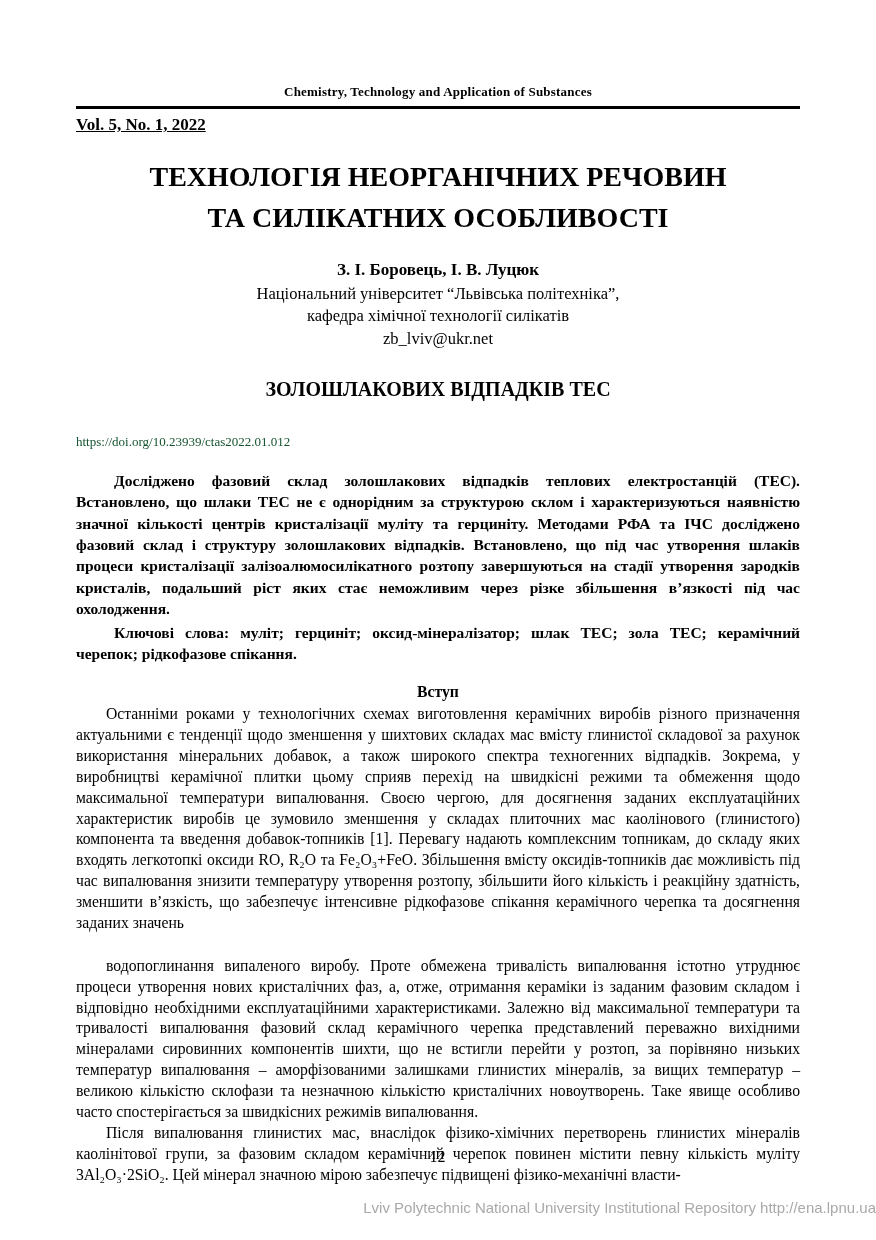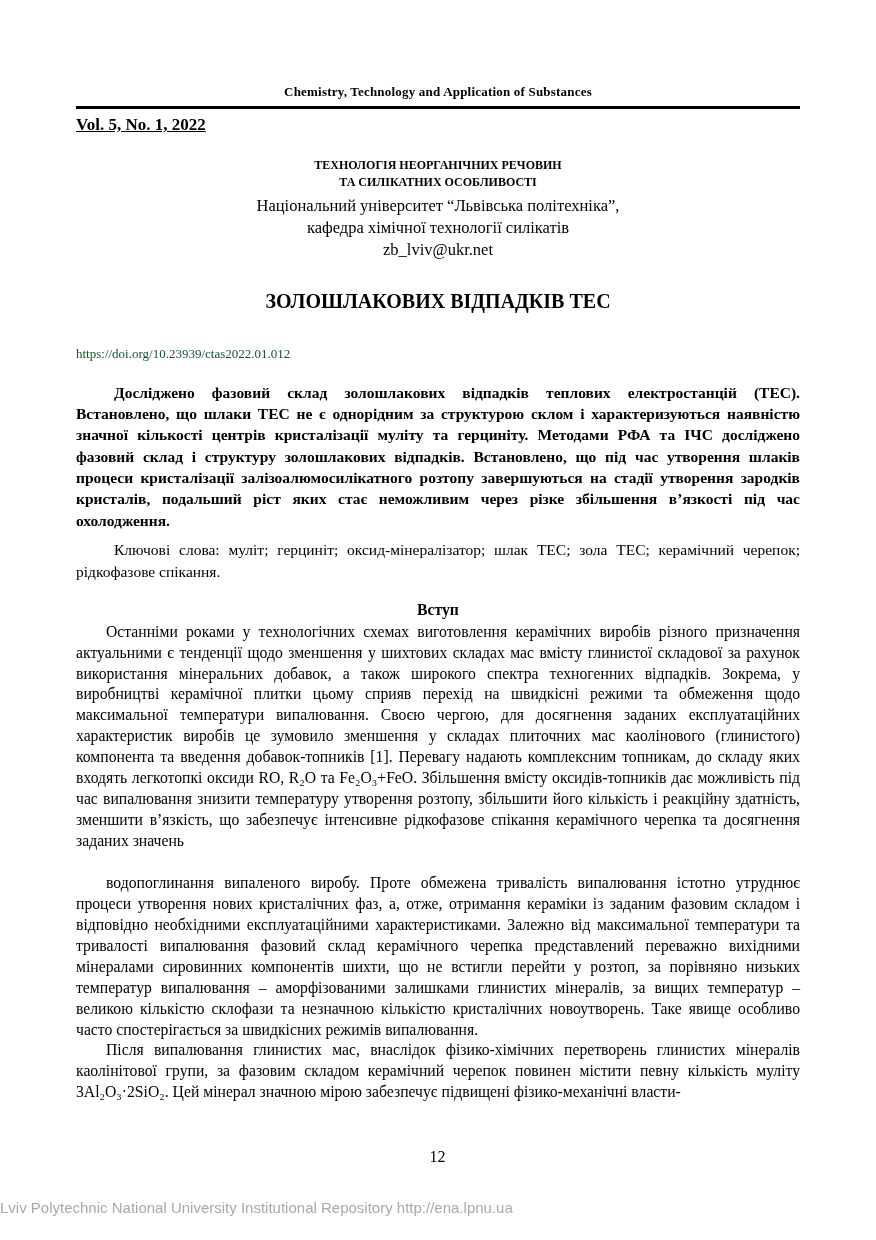--- a/index.html
+++ b/index.html
@@ -27,21 +27,21 @@
   }
   .vol {
     font-weight: bold;
     font-size: 17px;
     margin-top: 6px;
     text-decoration: underline;
   }
   .section-title {
     text-align: center;
     font-weight: bold;
-    font-size: 12px;
+    font-size: 28px;
     line-height: 1.45;
     margin-top: 22px;
   }
   .authors {
     text-align: center;
     font-weight: bold;
     font-size: 17px;
     margin-top: 22px;
   }
   .affil {
@@ -67,26 +67,26 @@
   }
   .abstract {
     font-weight: bold;
     font-size: 15.5px;
     line-height: 1.38;
     text-align: justify;
     text-indent: 38px;
     margin-top: 20px;
   }
   .keywords {
-    font-weight: normal;
+    font-weight: bold;
     font-size: 15.5px;
     line-height: 1.38;
     text-align: justify;
     text-indent: 38px;
-    margin-top: 8px;
+    margin-top: 2px;
   }
   .columns {
     display: flex;
     gap: 22px;
     margin-top: 18px;
     flex-direction: column;
   }
   .col {
     flex: 1;
     font-size: 15.7px;
@@ -108,41 +108,42 @@
     right: 1px;
     bottom: 74px;
     text-align: center;
     font-size: 16px;
   }
   .footer {
     position: absolute;
     left: 0;
     right: 0;
     bottom: 24px;
-    text-align: left;
+    text-align: right;
     font-family: "Liberation Sans", sans-serif;
     font-size: 15px;
     color: #a9a9a9;
     margin-top: 14px;
   }
 </style>
 </head>
 <body>
 
 <div class="page">
 
   <div class="journal">Chemistry, Technology and Application of Substances</div>
   <div class="rule"></div>
   <div class="vol">Vol. 5, No. 1, 2022</div>
 
   <div class="section-title">
     <div>ТЕХНОЛОГІЯ НЕОРГАНІЧНИХ РЕЧОВИН</div>
     <div>ТА СИЛІКАТНИХ ОСОБЛИВОСТІ</div>
   </div>
 
+  <div class="authors">З. І. Боровець, І. В. Луцюк</div>
 
   <div class="affil">
     <div>Національний університет “Львівська політехніка”,</div>
     <div>кафедра хімічної технології силікатів</div>
     <div>zb_lviv@ukr.net</div>
   </div>
 
   <div class="article-title">
     <div>ЗОЛОШЛАКОВИХ ВІДПАДКІВ ТЕС</div>
   </div>

